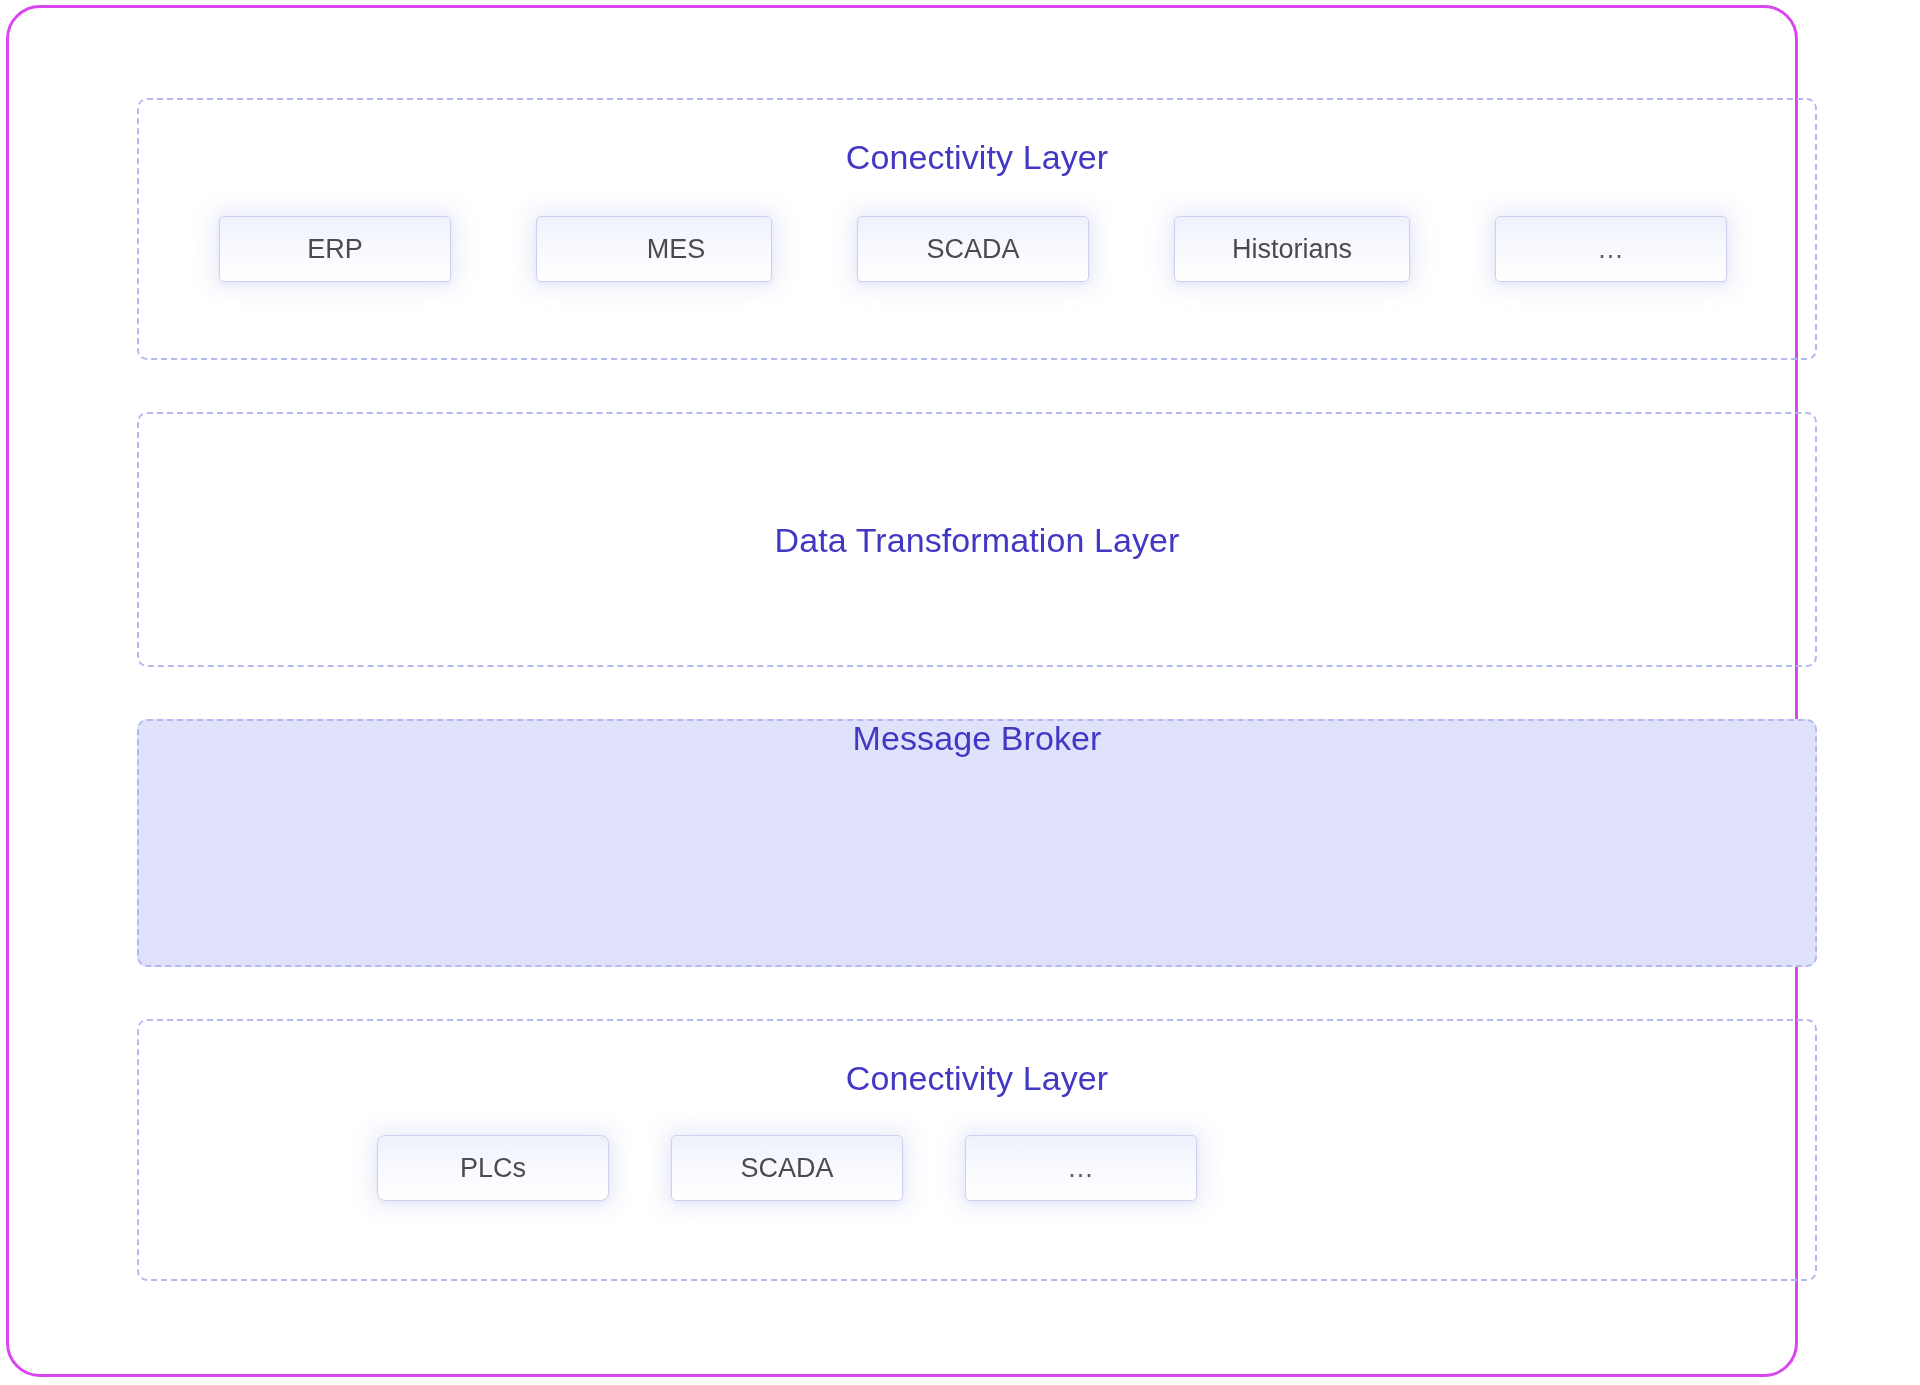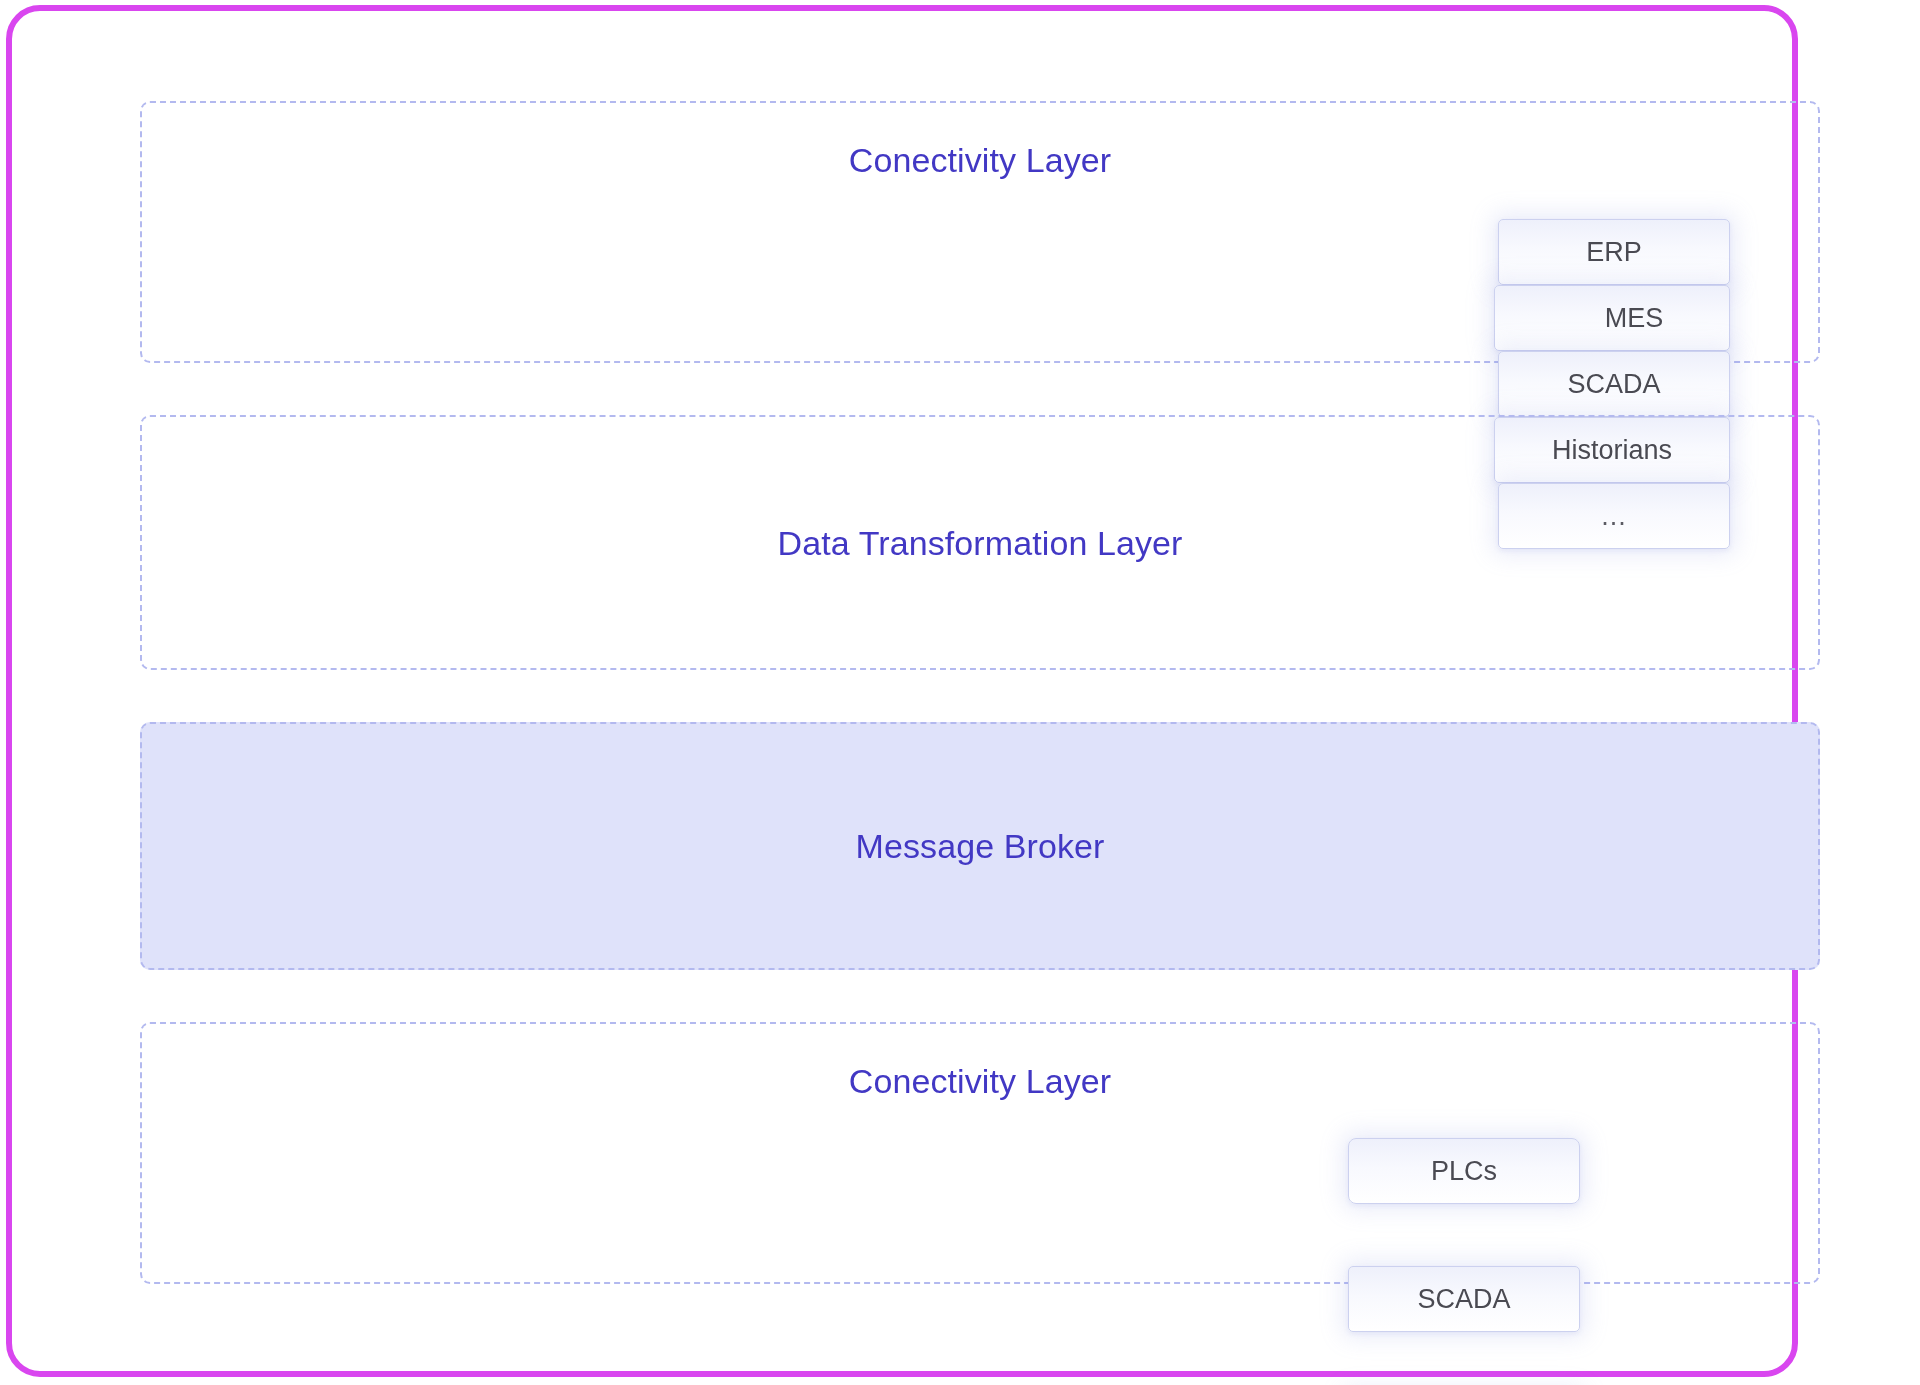--- a/index.html
+++ b/index.html
@@ -24,21 +24,21 @@
   }
 
   
   .outer-frame {
     position: absolute;
     left: 6px;
     top: 5px;
     width: 1792px;
     height: 1372px;
     box-sizing: border-box;
-    border: 6px solid #d946ef;
+    border: 3px solid #d946ef;
     border-radius: 34px;
     background: #ffffff;
   }
 
   
   .layer-stack {
     position: absolute;
     left: 128px;
     top: 90px;
     width: 1680px;
@@ -77,38 +77,36 @@
 
   .layer-transform {
     height: 255px;
     margin-bottom: 52px;
     justify-content: center;
   }
 
   .layer-broker {
     height: 248px;
     margin-bottom: 52px;
-    justify-content: center;
     background: #dfe2fa;
   }
   .layer-broker .layer-title { color: #4238c4; }
 
   .layer-connectivity-bottom {
     height: 262px;
     justify-content: flex-start;
   }
   .layer-connectivity-bottom .layer-title { margin-top: 40px; }
 
   
   .node-row {
     display: flex;
     align-items: flex-end;
     width: 100%;
     box-sizing: border-box;
-    flex-direction: column;
   }
 
   .node-row-top {
     margin-top: 42px;
     padding-left: 80px;
     padding-right: 88px;
     justify-content: space-between;
   }
 
   .node-row-bottom {

